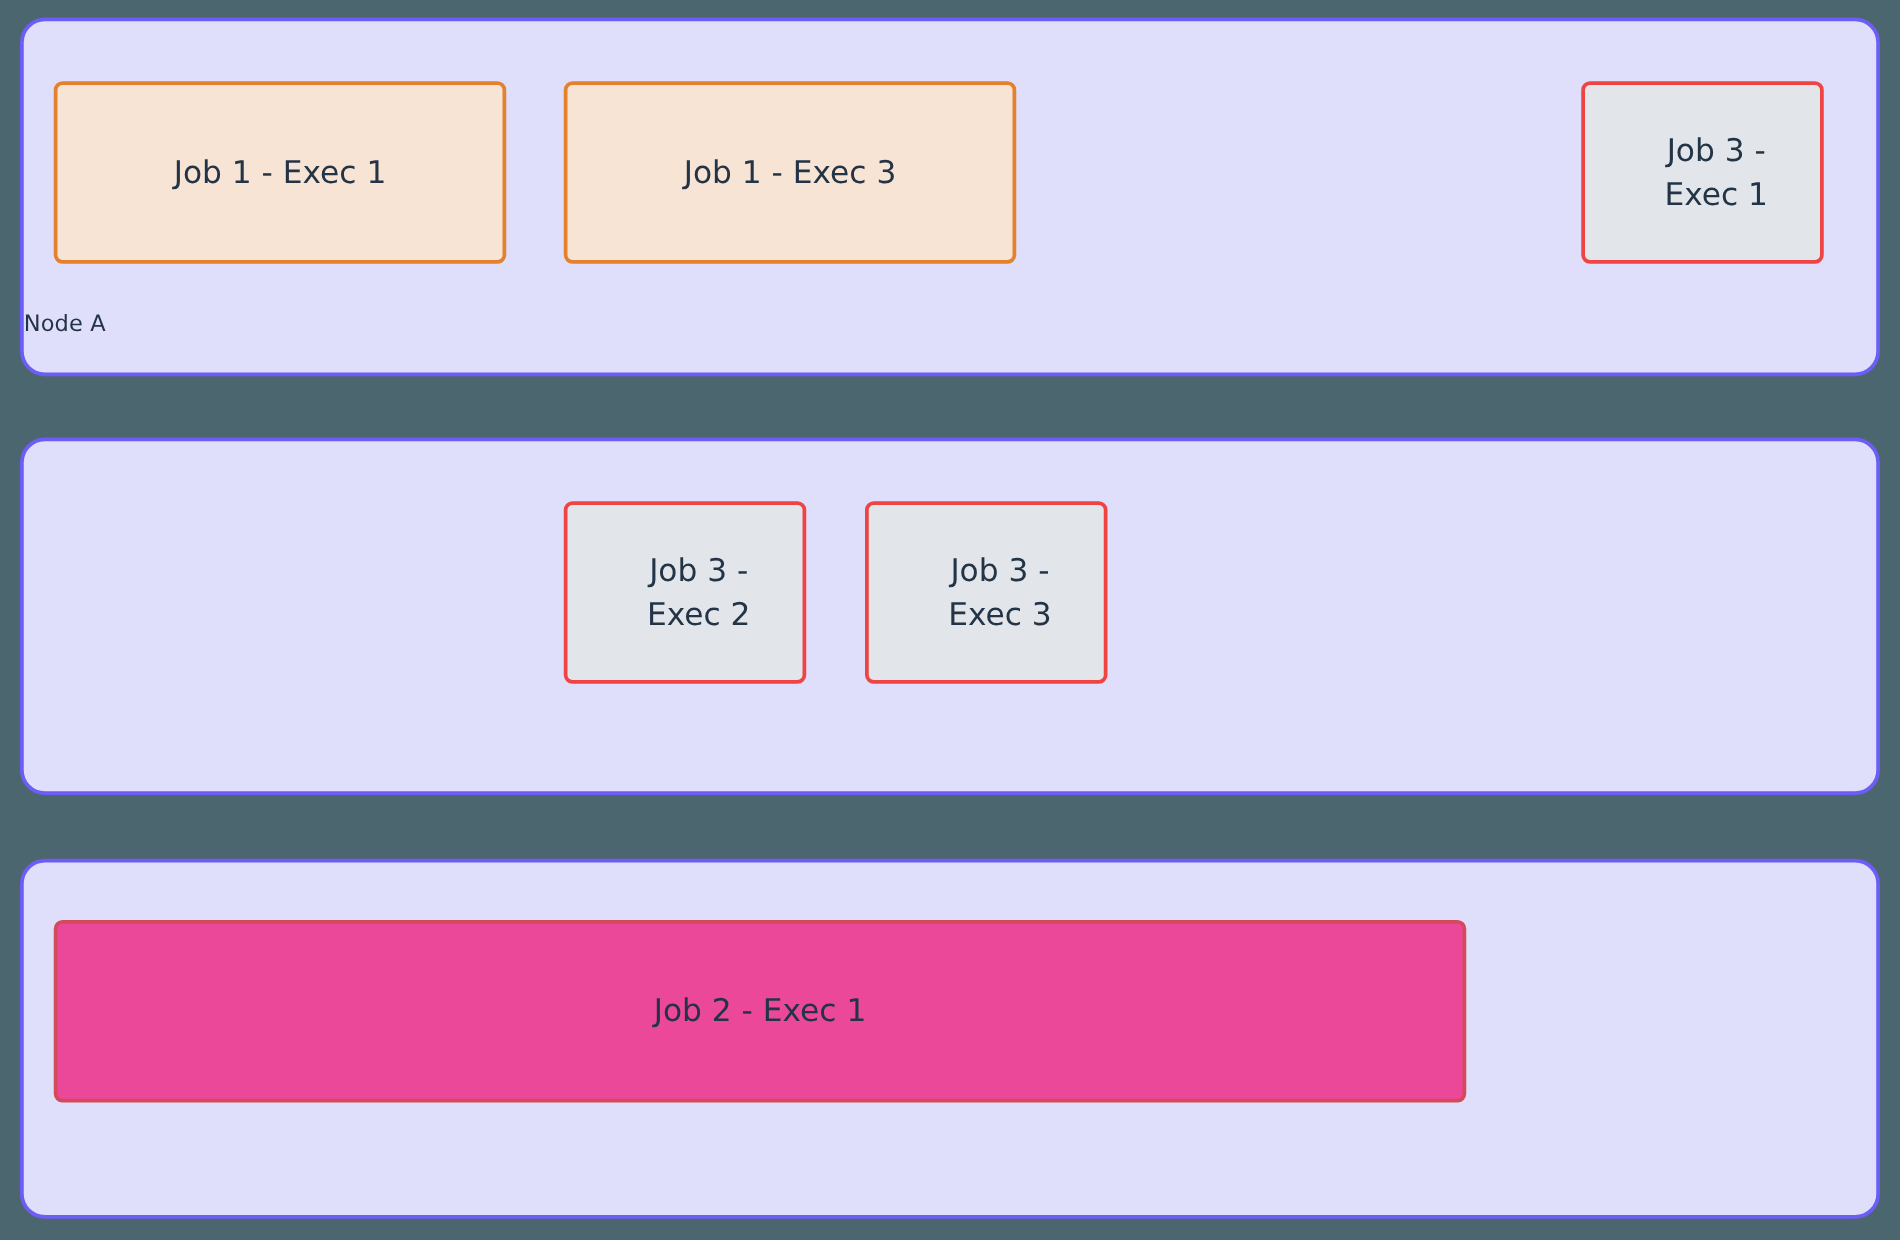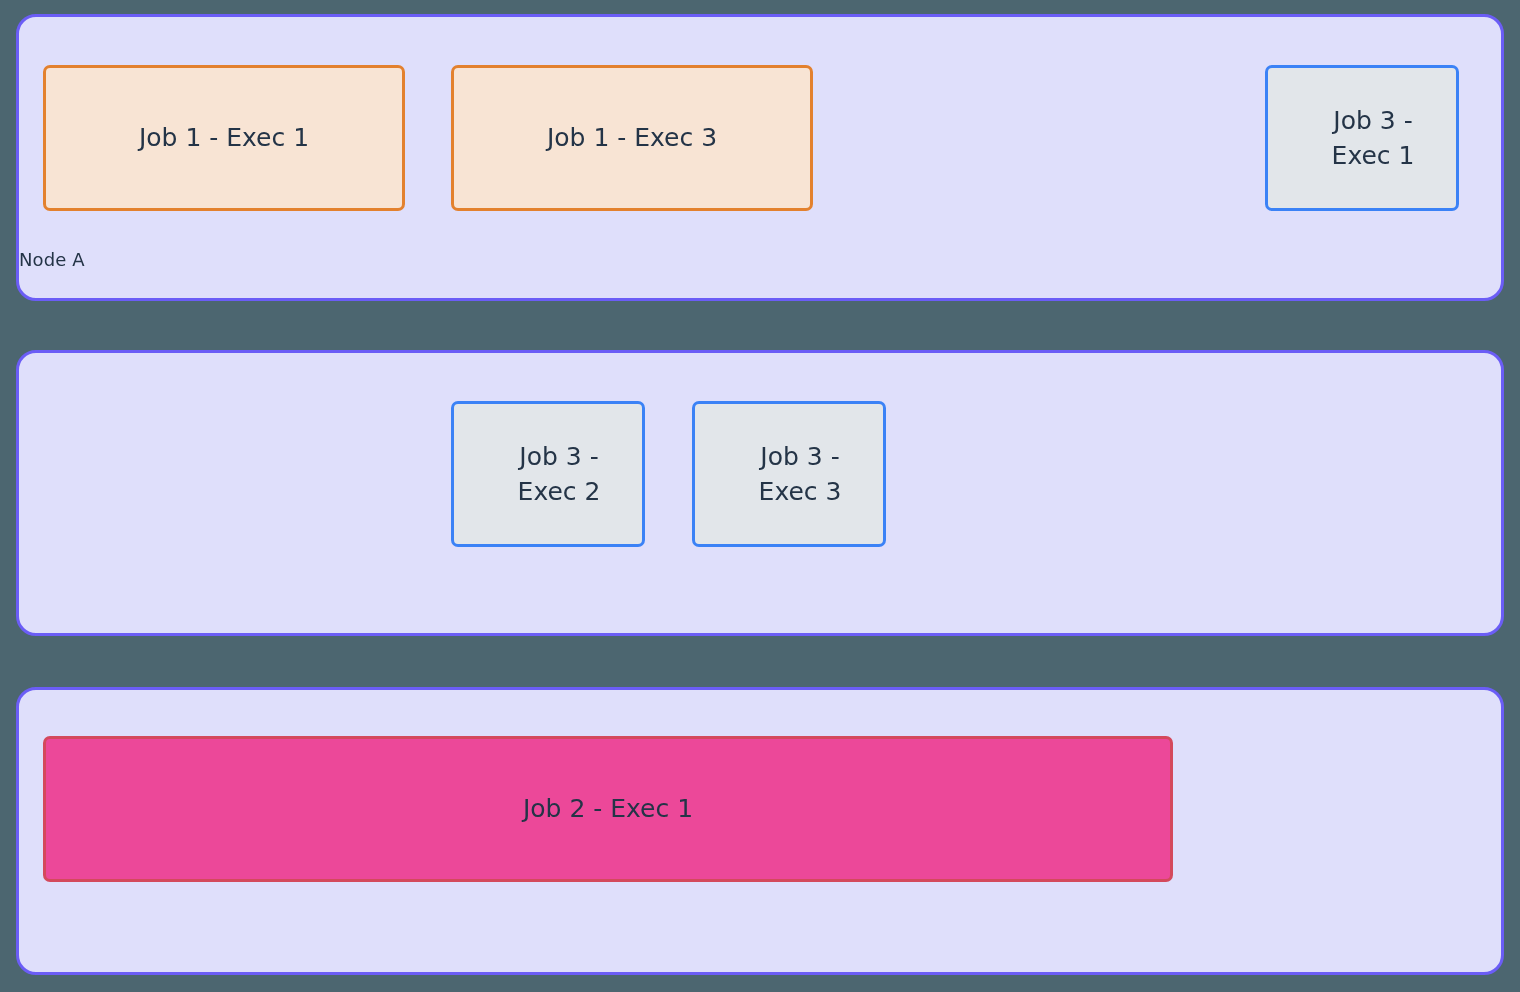--- a/index.html
+++ b/index.html
@@ -61,21 +61,21 @@
     line-height: 1.42;
     color: #243447;
     white-space: pre-line;
   }
   .exec.orange {
     background: #f8e4d4;
     border: 3px solid #e3812e;
   }
   .exec.gray {
     background: #e2e6ea;
-    border: 3px solid #3b82f6;
+    border: 3px solid #ef4444;
     padding-left: 22px;
   }
   .exec.red {
     background: #ec4899;
     border: 3px solid #d4495c;
   }
 
   
   .a1 { left: 24px;   top: 48px; width: 362px; height: 146px; }
   .a2 { left: 432px;  top: 48px; width: 362px; height: 146px; }

